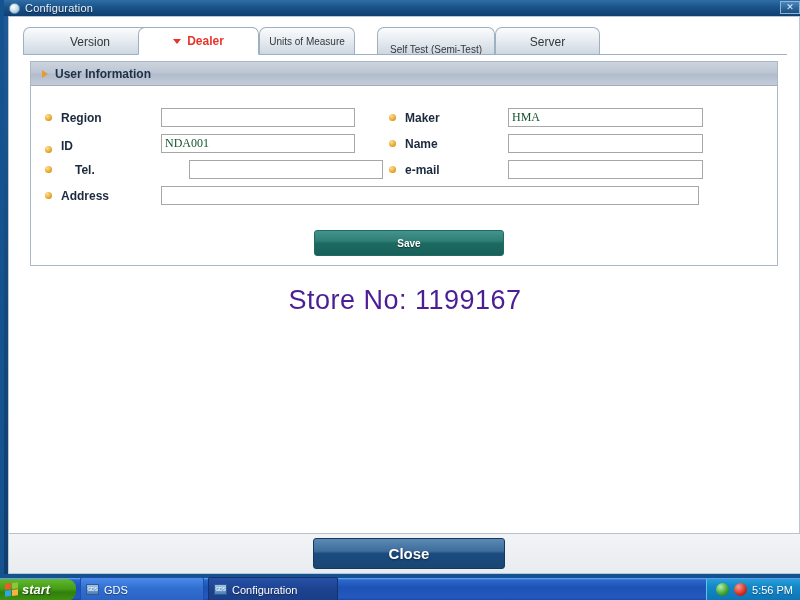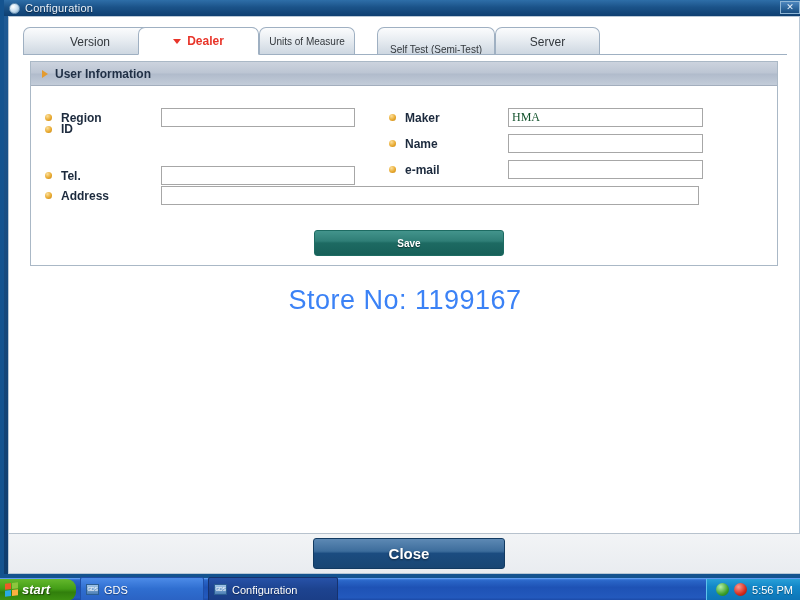--- a/index.html
+++ b/index.html
@@ -169,21 +169,21 @@
     cursor: pointer;
     font-family: "Liberation Sans", sans-serif;
   }
 
   
   #watermark {
     position: absolute;
     left: 0; top: 268px; width: 792px;
     text-align: center;
     font-size: 27px;
-    color: #3b82f6;
+    color: #4c1d95;
     letter-spacing: .5px;
     user-select: none;
   }
 
   
   #footer-area {
     position: absolute;
     left: 0; bottom: 0;
     width: 792px; height: 40px;
     background: linear-gradient(to bottom, #f2f4f6 0%, #e9ecf0 100%);
@@ -321,26 +321,27 @@
       </div>
 
       <div id="form-body">
 
         <div class="form-row" style="left:14px; top:22px;">
           <span class="bullet"></span>
           <span class="field-label" style="width:72px;">Region</span>
           <input class="text-input" style="width: 194px;" type="text" value="">
         </div>
 
-        <div class="form-row" style="left:14px; top:36px;">
+        <div class="form-row" style="left:14px; top:48px;align-items:flex-end;">
           <span class="bullet"></span>
           <span class="field-label" style="width:72px;">ID</span>
-        </div>
-
-        <div class="form-row" style="left:14px; top:80px;">
+          <input class="text-input" style="width: 194px;" type="text" value="NDA001">
+        </div>
+
+        <div class="form-row" style="left:14px; top:74px;gap:14px;">
           <span class="bullet"></span>
           <span class="field-label" style="width:72px;">Tel.</span>
           <input class="text-input" style="width: 194px;" type="text" value="">
         </div>
 
         <div class="form-row" style="left:14px; top:100px;">
           <span class="bullet"></span>
           <span class="field-label" style="width:72px;">Address</span>
           <input class="text-input" style="width: 538px;" type="text" value="">
         </div>

